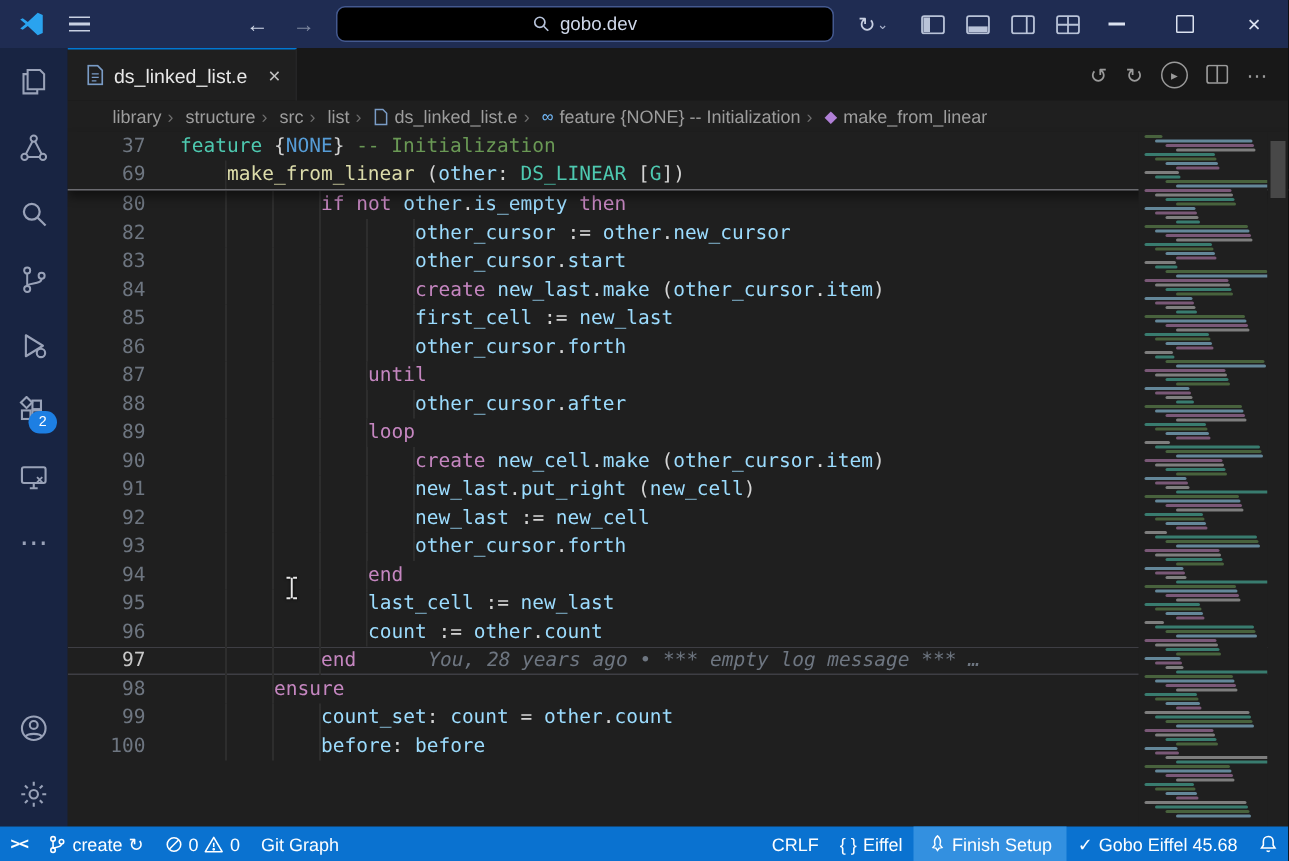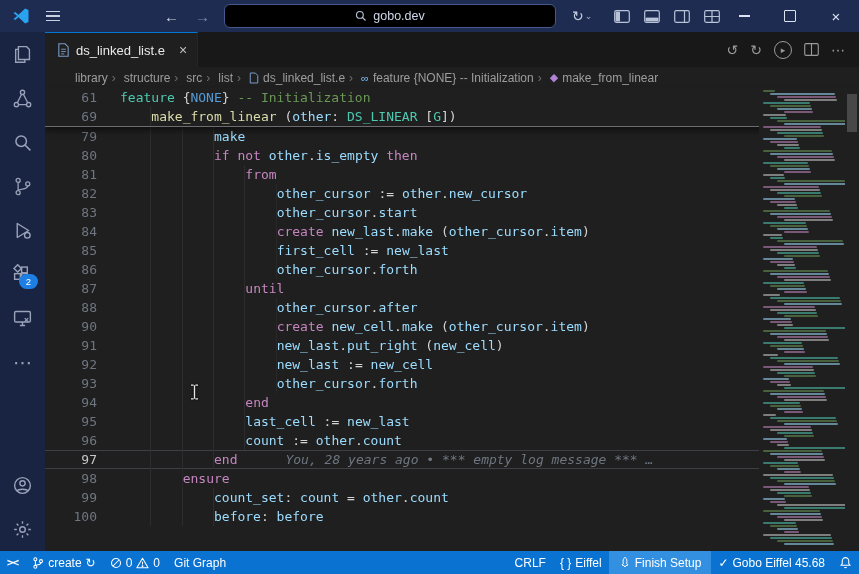--- a/index.html
+++ b/index.html
@@ -257,34 +257,33 @@
         <span class="bc-sym teal">∞</span>
         <span>feature {NONE} -- Initialization</span>
       </span>
       <span class="bc-item">
         <span class="bc-sym purple">◆</span>
         <span>make_from_linear</span>
       </span>
     </div>
 
     <div class="sticky" id="sticky-lines">
-        <div class="crow"><span class="gut">61</span><span class="ct"><span class="tk-t">feature </span><span class="tk-o">{</span><span class="tk-b">NONE</span><span class="tk-o">}</span><span class="tk-o"> </span><span class="tk-c">-- Initialization</span></span></div>
+        <div class="crow"><span class="gut">37</span><span class="ct"><span class="tk-t">feature </span><span class="tk-o">{</span><span class="tk-b">NONE</span><span class="tk-o">}</span><span class="tk-o"> </span><span class="tk-c">-- Initialization</span></span></div>
         <div class="crow"><span class="gut">69</span><span class="ct" style="padding-left: 31.33px; background-image: repeating-linear-gradient(90deg, transparent 0px, transparent 30.33px, rgb(45, 45, 45) 30.33px, rgb(45, 45, 45) 31.33px); background-size: 31.33px 100%; background-repeat: no-repeat;"><span class="tk-f">make_from_linear</span><span class="tk-o"> (</span><span class="tk-v">other</span><span class="tk-o">: </span><span class="tk-t">DS_LINEAR</span><span class="tk-o"> [</span><span class="tk-t">G</span><span class="tk-o">])</span></span></div>
       </div>
     <div class="code" id="code-lines">
-        <div class="crow"><span class="gut">79</span><span class="ct" style="padding-left: 93.99px; background-image: repeating-linear-gradient(90deg, transparent 0px, transparent 30.33px, rgb(45, 45, 45) 30.33px, rgb(45, 45, 45) 31.33px); background-size: 93.99px 100%; background-repeat: no-repeat;"><span class="tk-v">make</span></span></div>
         <div class="crow"><span class="gut">80</span><span class="ct" style="padding-left: 93.99px; background-image: repeating-linear-gradient(90deg, transparent 0px, transparent 30.33px, rgb(45, 45, 45) 30.33px, rgb(45, 45, 45) 31.33px); background-size: 93.99px 100%; background-repeat: no-repeat;"><span class="tk-k">if </span><span class="tk-k">not </span><span class="tk-v">other</span><span class="tk-o">.</span><span class="tk-v">is_empty</span><span class="tk-o"> </span><span class="tk-k">then</span></span></div>
-        <div class="crow"><span class="gut">81</span><span class="ct" style="padding-left: 125.32px; background-image: repeating-linear-gradient(90deg, transparent 0px, transparent 30.33px, rgb(45, 45, 45) 30.33px, rgb(45, 45, 45) 31.33px); background-size: 125.32px 100%; background-repeat: no-repeat;"><span class="tk-k">from</span></span></div>
         <div class="crow"><span class="gut">82</span><span class="ct" style="padding-left: 156.65px; background-image: repeating-linear-gradient(90deg, transparent 0px, transparent 30.33px, rgb(45, 45, 45) 30.33px, rgb(45, 45, 45) 31.33px); background-size: 156.65px 100%; background-repeat: no-repeat;"><span class="tk-v">other_cursor</span><span class="tk-o"> := </span><span class="tk-v">other</span><span class="tk-o">.</span><span class="tk-v">new_cursor</span></span></div>
         <div class="crow"><span class="gut">83</span><span class="ct" style="padding-left: 156.65px; background-image: repeating-linear-gradient(90deg, transparent 0px, transparent 30.33px, rgb(45, 45, 45) 30.33px, rgb(45, 45, 45) 31.33px); background-size: 156.65px 100%; background-repeat: no-repeat;"><span class="tk-v">other_cursor</span><span class="tk-o">.</span><span class="tk-v">start</span></span></div>
         <div class="crow"><span class="gut">84</span><span class="ct" style="padding-left: 156.65px; background-image: repeating-linear-gradient(90deg, transparent 0px, transparent 30.33px, rgb(45, 45, 45) 30.33px, rgb(45, 45, 45) 31.33px); background-size: 156.65px 100%; background-repeat: no-repeat;"><span class="tk-k">create </span><span class="tk-v">new_last</span><span class="tk-o">.</span><span class="tk-v">make</span><span class="tk-o"> (</span><span class="tk-v">other_cursor</span><span class="tk-o">.</span><span class="tk-v">item</span><span class="tk-o">)</span></span></div>
         <div class="crow"><span class="gut">85</span><span class="ct" style="padding-left: 156.65px; background-image: repeating-linear-gradient(90deg, transparent 0px, transparent 30.33px, rgb(45, 45, 45) 30.33px, rgb(45, 45, 45) 31.33px); background-size: 156.65px 100%; background-repeat: no-repeat;"><span class="tk-v">first_cell</span><span class="tk-o"> := </span><span class="tk-v">new_last</span></span></div>
         <div class="crow"><span class="gut">86</span><span class="ct" style="padding-left: 156.65px; background-image: repeating-linear-gradient(90deg, transparent 0px, transparent 30.33px, rgb(45, 45, 45) 30.33px, rgb(45, 45, 45) 31.33px); background-size: 156.65px 100%; background-repeat: no-repeat;"><span class="tk-v">other_cursor</span><span class="tk-o">.</span><span class="tk-v">forth</span></span></div>
         <div class="crow"><span class="gut">87</span><span class="ct" style="padding-left: 125.32px; background-image: repeating-linear-gradient(90deg, transparent 0px, transparent 30.33px, rgb(45, 45, 45) 30.33px, rgb(45, 45, 45) 31.33px); background-size: 125.32px 100%; background-repeat: no-repeat;"><span class="tk-k">until</span></span></div>
         <div class="crow"><span class="gut">88</span><span class="ct" style="padding-left: 156.65px; background-image: repeating-linear-gradient(90deg, transparent 0px, transparent 30.33px, rgb(45, 45, 45) 30.33px, rgb(45, 45, 45) 31.33px); background-size: 156.65px 100%; background-repeat: no-repeat;"><span class="tk-v">other_cursor</span><span class="tk-o">.</span><span class="tk-v">after</span></span></div>
+        <div class="crow"><span class="gut">89</span><span class="ct" style="padding-left: 125.32px; background-image: repeating-linear-gradient(90deg, transparent 0px, transparent 30.33px, rgb(45, 45, 45) 30.33px, rgb(45, 45, 45) 31.33px); background-size: 125.32px 100%; background-repeat: no-repeat;"><span class="tk-k">loop</span></span></div>
         <div class="crow"><span class="gut">90</span><span class="ct" style="padding-left: 156.65px; background-image: repeating-linear-gradient(90deg, transparent 0px, transparent 30.33px, rgb(45, 45, 45) 30.33px, rgb(45, 45, 45) 31.33px); background-size: 156.65px 100%; background-repeat: no-repeat;"><span class="tk-k">create </span><span class="tk-v">new_cell</span><span class="tk-o">.</span><span class="tk-v">make</span><span class="tk-o"> (</span><span class="tk-v">other_cursor</span><span class="tk-o">.</span><span class="tk-v">item</span><span class="tk-o">)</span></span></div>
         <div class="crow"><span class="gut">91</span><span class="ct" style="padding-left: 156.65px; background-image: repeating-linear-gradient(90deg, transparent 0px, transparent 30.33px, rgb(45, 45, 45) 30.33px, rgb(45, 45, 45) 31.33px); background-size: 156.65px 100%; background-repeat: no-repeat;"><span class="tk-v">new_last</span><span class="tk-o">.</span><span class="tk-v">put_right</span><span class="tk-o"> (</span><span class="tk-v">new_cell</span><span class="tk-o">)</span></span></div>
         <div class="crow"><span class="gut">92</span><span class="ct" style="padding-left: 156.65px; background-image: repeating-linear-gradient(90deg, transparent 0px, transparent 30.33px, rgb(45, 45, 45) 30.33px, rgb(45, 45, 45) 31.33px); background-size: 156.65px 100%; background-repeat: no-repeat;"><span class="tk-v">new_last</span><span class="tk-o"> := </span><span class="tk-v">new_cell</span></span></div>
         <div class="crow"><span class="gut">93</span><span class="ct" style="padding-left: 156.65px; background-image: repeating-linear-gradient(90deg, transparent 0px, transparent 30.33px, rgb(45, 45, 45) 30.33px, rgb(45, 45, 45) 31.33px); background-size: 156.65px 100%; background-repeat: no-repeat;"><span class="tk-v">other_cursor</span><span class="tk-o">.</span><span class="tk-v">forth</span></span></div>
         <div class="crow"><span class="gut">94</span><span class="ct" style="padding-left: 125.32px; background-image: repeating-linear-gradient(90deg, transparent 0px, transparent 30.33px, rgb(45, 45, 45) 30.33px, rgb(45, 45, 45) 31.33px); background-size: 125.32px 100%; background-repeat: no-repeat;"><span class="tk-k">end</span></span></div>
         <div class="crow"><span class="gut">95</span><span class="ct" style="padding-left: 125.32px; background-image: repeating-linear-gradient(90deg, transparent 0px, transparent 30.33px, rgb(45, 45, 45) 30.33px, rgb(45, 45, 45) 31.33px); background-size: 125.32px 100%; background-repeat: no-repeat;"><span class="tk-v">last_cell</span><span class="tk-o"> := </span><span class="tk-v">new_last</span></span></div>
         <div class="crow"><span class="gut">96</span><span class="ct" style="padding-left: 125.32px; background-image: repeating-linear-gradient(90deg, transparent 0px, transparent 30.33px, rgb(45, 45, 45) 30.33px, rgb(45, 45, 45) 31.33px); background-size: 125.32px 100%; background-repeat: no-repeat;"><span class="tk-v">count</span><span class="tk-o"> := </span><span class="tk-v">other</span><span class="tk-o">.</span><span class="tk-v">count</span></span></div>
         <div class="crow cur"><span class="gut">97</span><span class="ct" style="padding-left: 93.99px; background-image: repeating-linear-gradient(90deg, transparent 0px, transparent 30.33px, rgb(45, 45, 45) 30.33px, rgb(45, 45, 45) 31.33px); background-size: 93.99px 100%; background-repeat: no-repeat;"><span class="tk-k">end</span><span class="blame">You, 28 years ago • *** empty log message *** …</span></span></div>
         <div class="crow"><span class="gut">98</span><span class="ct" style="padding-left: 62.66px; background-image: repeating-linear-gradient(90deg, transparent 0px, transparent 30.33px, rgb(45, 45, 45) 30.33px, rgb(45, 45, 45) 31.33px); background-size: 62.66px 100%; background-repeat: no-repeat;"><span class="tk-k">ensure</span></span></div>
         <div class="crow"><span class="gut">99</span><span class="ct" style="padding-left: 93.99px; background-image: repeating-linear-gradient(90deg, transparent 0px, transparent 30.33px, rgb(45, 45, 45) 30.33px, rgb(45, 45, 45) 31.33px); background-size: 93.99px 100%; background-repeat: no-repeat;"><span class="tk-v">count_set</span><span class="tk-o">: </span><span class="tk-v">count</span><span class="tk-o"> = </span><span class="tk-v">other</span><span class="tk-o">.</span><span class="tk-v">count</span></span></div>

